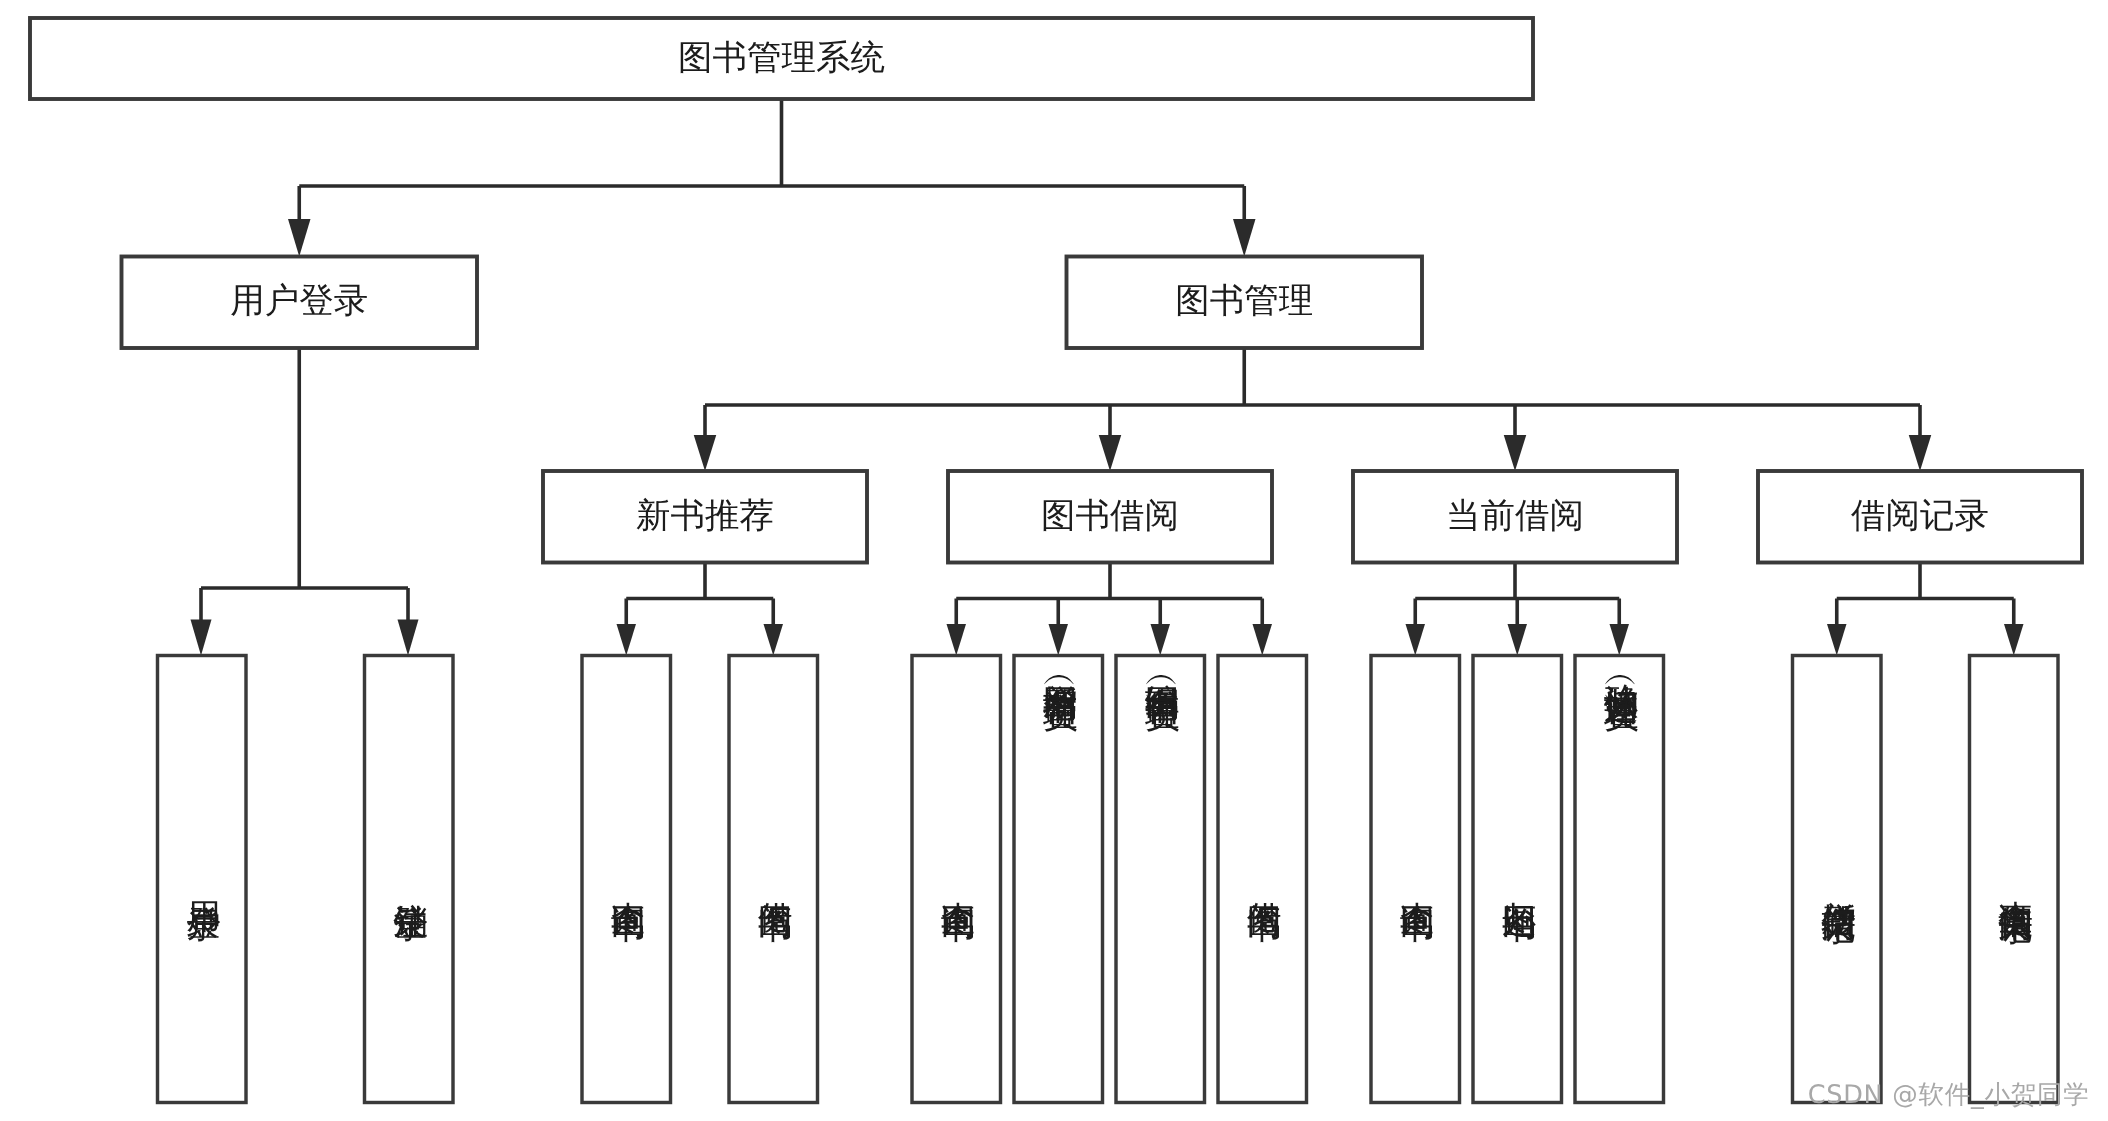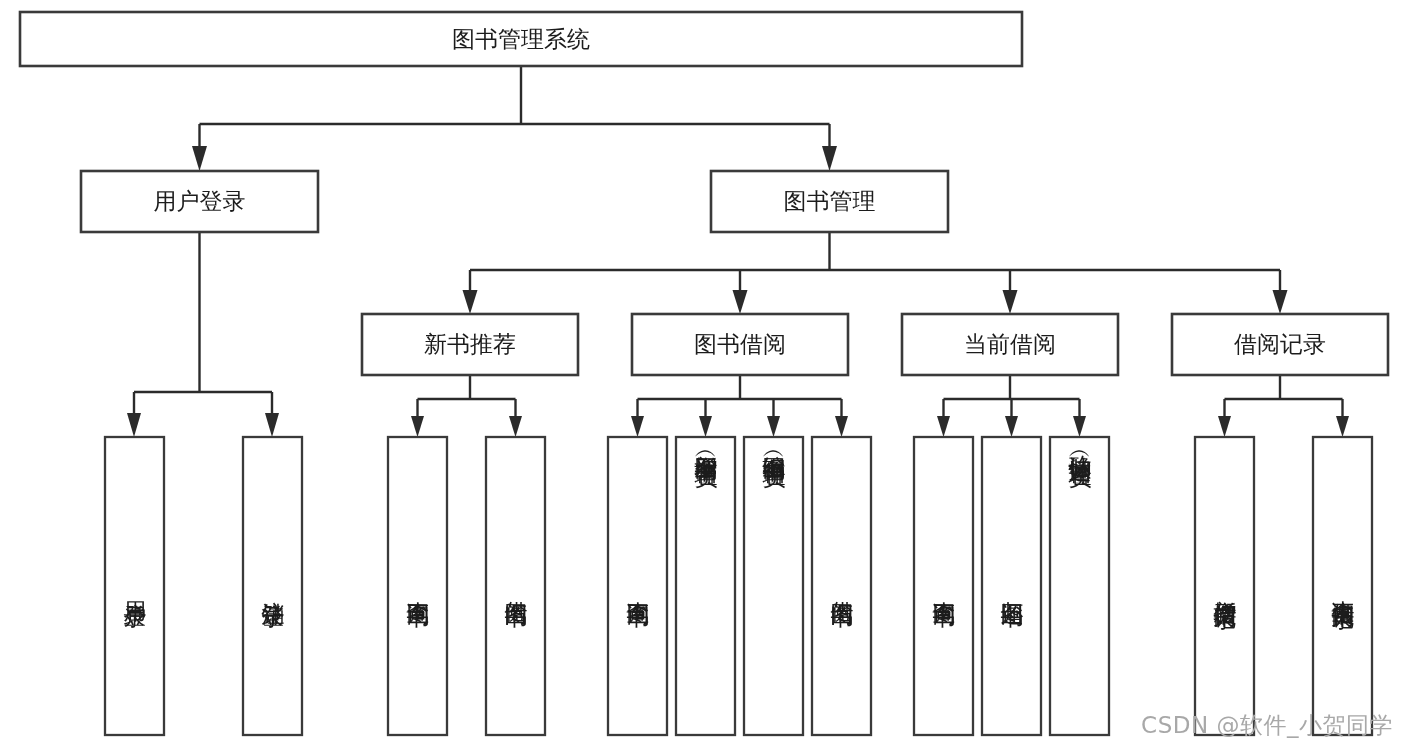--- a/index.html
+++ b/index.html
@@ -67,21 +67,21 @@
     color: #1c1c1c;
     letter-spacing: 1.5px;
     white-space: nowrap;
     text-align: center;
   }
   .watermark {
     position: absolute;
     right: 12px;
     bottom: 6px;
     font-family: "DejaVu Sans", "Liberation Sans", sans-serif;
-    font-size: 23px;
+    font-size: 17px;
     color: #a8a8a8;
     letter-spacing: 0.5px;
     white-space: nowrap;
     pointer-events: none;
   }
 </style>
 </head>
 <body>
 
 <div id="diagram-root">

